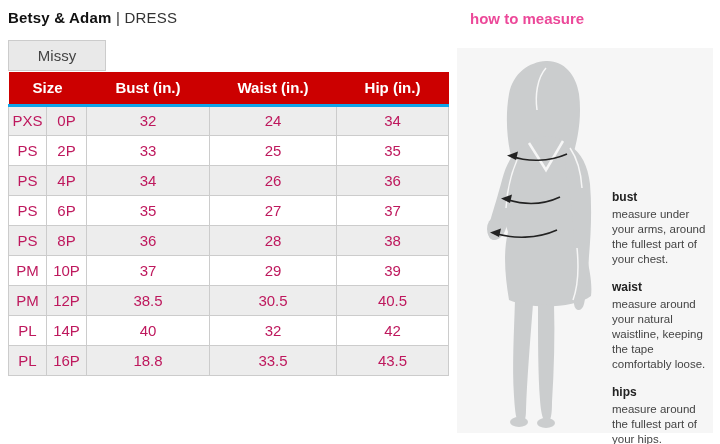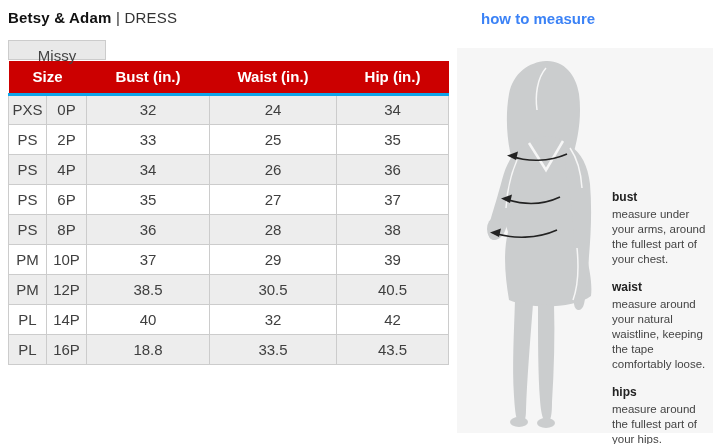--- a/index.html
+++ b/index.html
@@ -13,49 +13,49 @@
 
   
   .left-col { position: absolute; left: 8px; top: 6px; width: 440px; }
 
   .page-title { font-size: 15px; color: #222; padding-top: 3px; letter-spacing: .2px; }
   .page-title .brand { font-weight: bold; color: #111; }
   .page-title .sep, .page-title .product { font-weight: normal; color: #333; }
 
   .tab-bar { display: flex; margin-top: 14px; }
   .tab {
-    width: 98px; height: 20px; line-height: 29px;
+    width: 98px; height: 31px; line-height: 29px;
     text-align: center; font-size: 15px; cursor: pointer;
   }
   .tab.inactive {
     background: #e9e9e9; border: 1px solid #ccc; color: #444;
   }
   .tab.active {
     background: #fff; border: 1px solid transparent;
     font-weight: bold; color: #000;
   }
 
   table.size-table {
     border-collapse: collapse; table-layout: fixed;
     width: 440px; margin-top: 1px; font-size: 15px;
   }
   .size-table thead th {
     background: #cc0000; color: #fff; font-weight: bold;
     height: 33px; border-bottom: 3px solid #0ea5e9; text-align: center;
   }
   .size-table tbody td {
     border: 1px solid #ccc; height: 30px;
-    text-align: center; color: #404040; background: #fff;
+    text-align: center; color: #be185d; background: #fff;
   }
   .size-table tbody tr:nth-child(odd) td { background: #ededed; }
 
   
   .howto-title {
-    position: absolute; left: 481px; top: 10px;
-    font-size: 15px; font-weight: bold; color: #3b82f6;
+    position: absolute; left: 470px; top: 10px;
+    font-size: 15px; font-weight: bold; color: #ec4899;
   }
   .measure-panel {
     position: absolute; left: 457px; top: 48px;
     width: 256px; height: 385px; background: #f6f6f6;
   }
   .figure-svg { position: absolute; left: 0; top: 0; width: 256px; height: 385px; }
 
   .guide-text {
     position: absolute; left: 155px; top: 97px; width: 100px;
     font-size: 11.5px; line-height: 15px; color: #444; margin-top: 45px;

